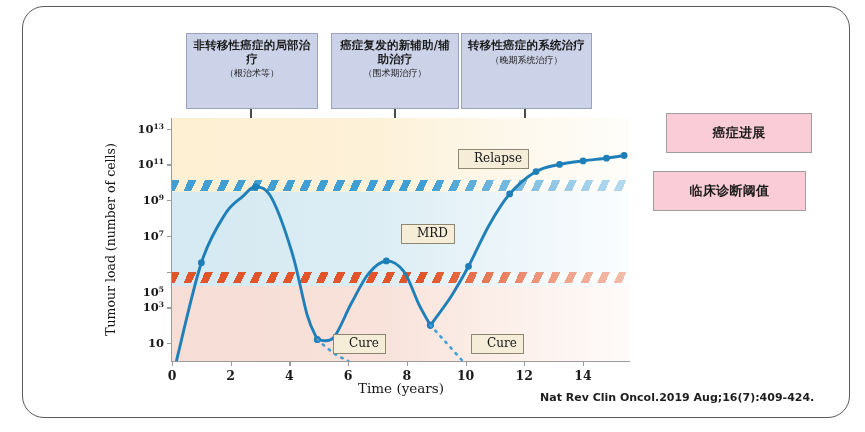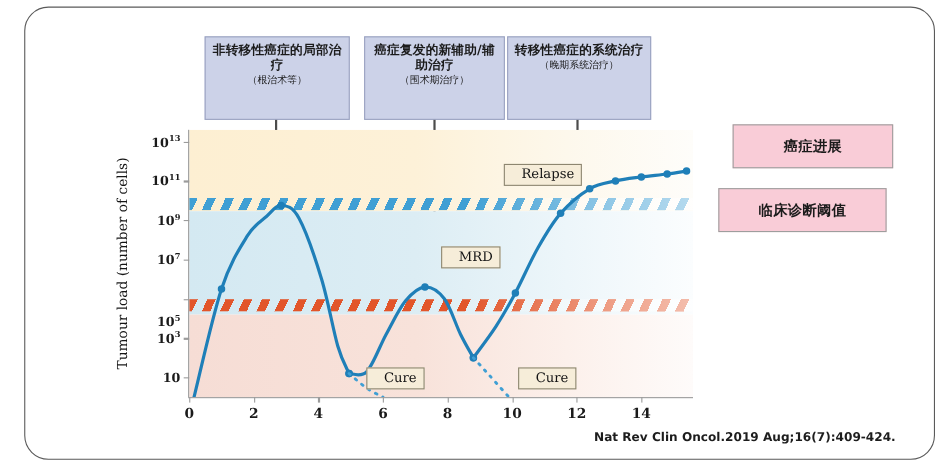--- a/index.html
+++ b/index.html
@@ -303,20 +303,21 @@
       <div class="tick-x" style="left: 234.872px;"></div>
       <div class="lab-x" style="left: 234.872px;">8</div>
       <div class="tick-x" style="left: 293.59px;"></div>
       <div class="lab-x" style="left: 293.59px;">10</div>
       <div class="tick-x" style="left: 352.308px;"></div>
       <div class="lab-x" style="left: 352.308px;">12</div>
       <div class="tick-x" style="left: 411.026px;"></div>
       <div class="lab-x" style="left: 411.026px;">14</div>
     </div>
 
+  <div id="xlabel">Time (years)</div>
 
   <div class="tag" id="tag-relapse">Relapse</div>
   <div class="tag" id="tag-mrd">MRD</div>
   <div class="tag" id="tag-cure-1">Cure</div>
   <div class="tag" id="tag-cure-2">Cure</div>
 
   <div class="pink-label" id="pink-1">癌症进展</div>
   <div class="pink-label" id="pink-2">临床诊断阈值</div>
 
   <div id="citation">Nat Rev Clin Oncol.2019 Aug;16(7):409-424.</div>

